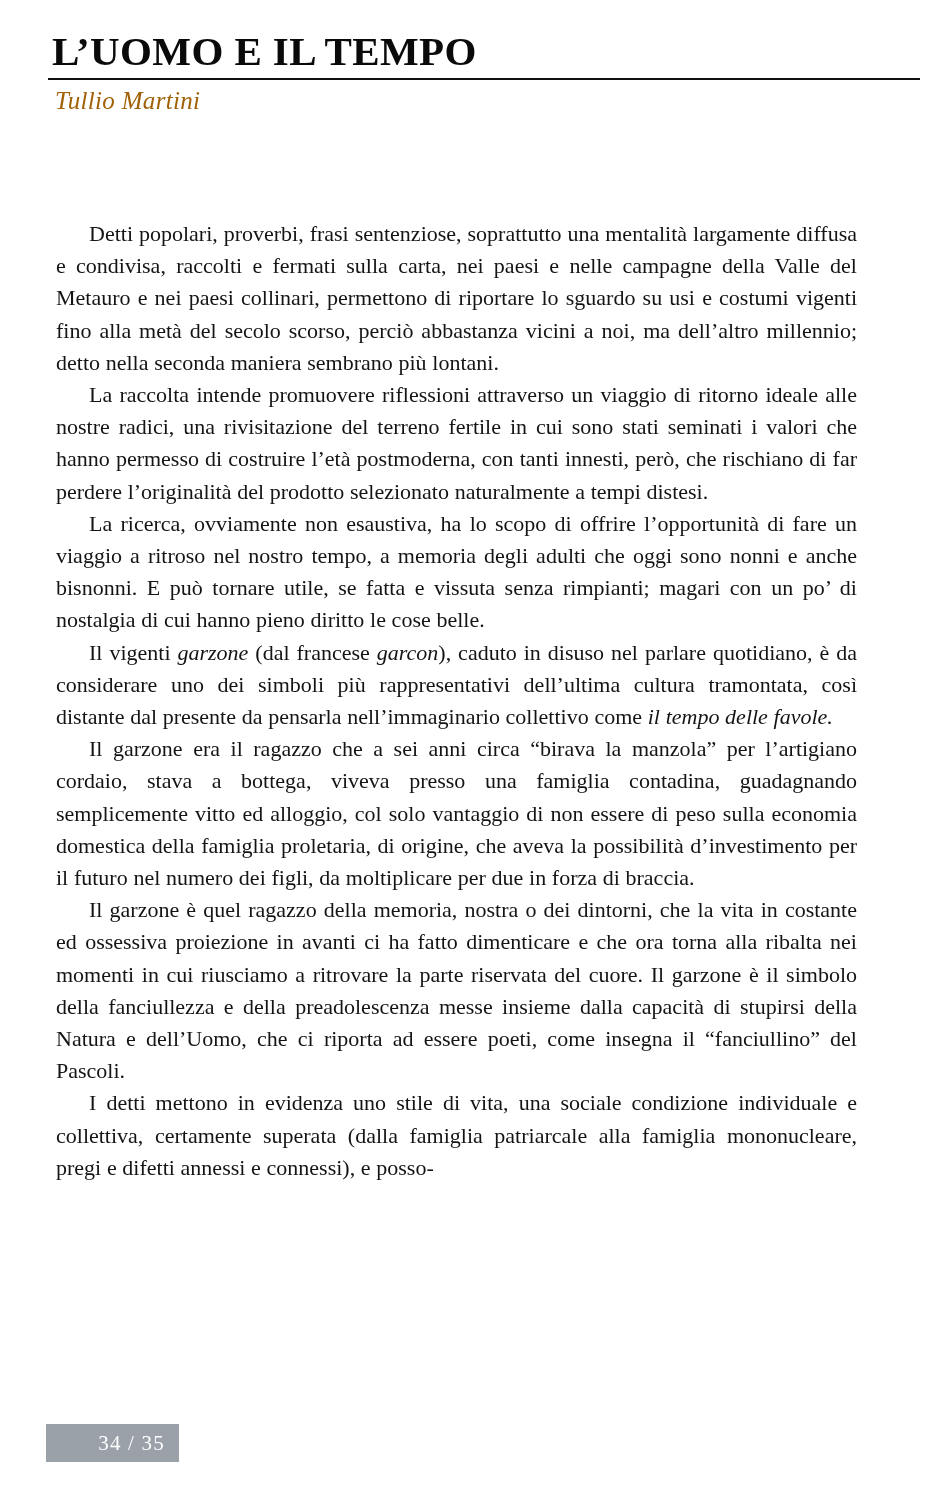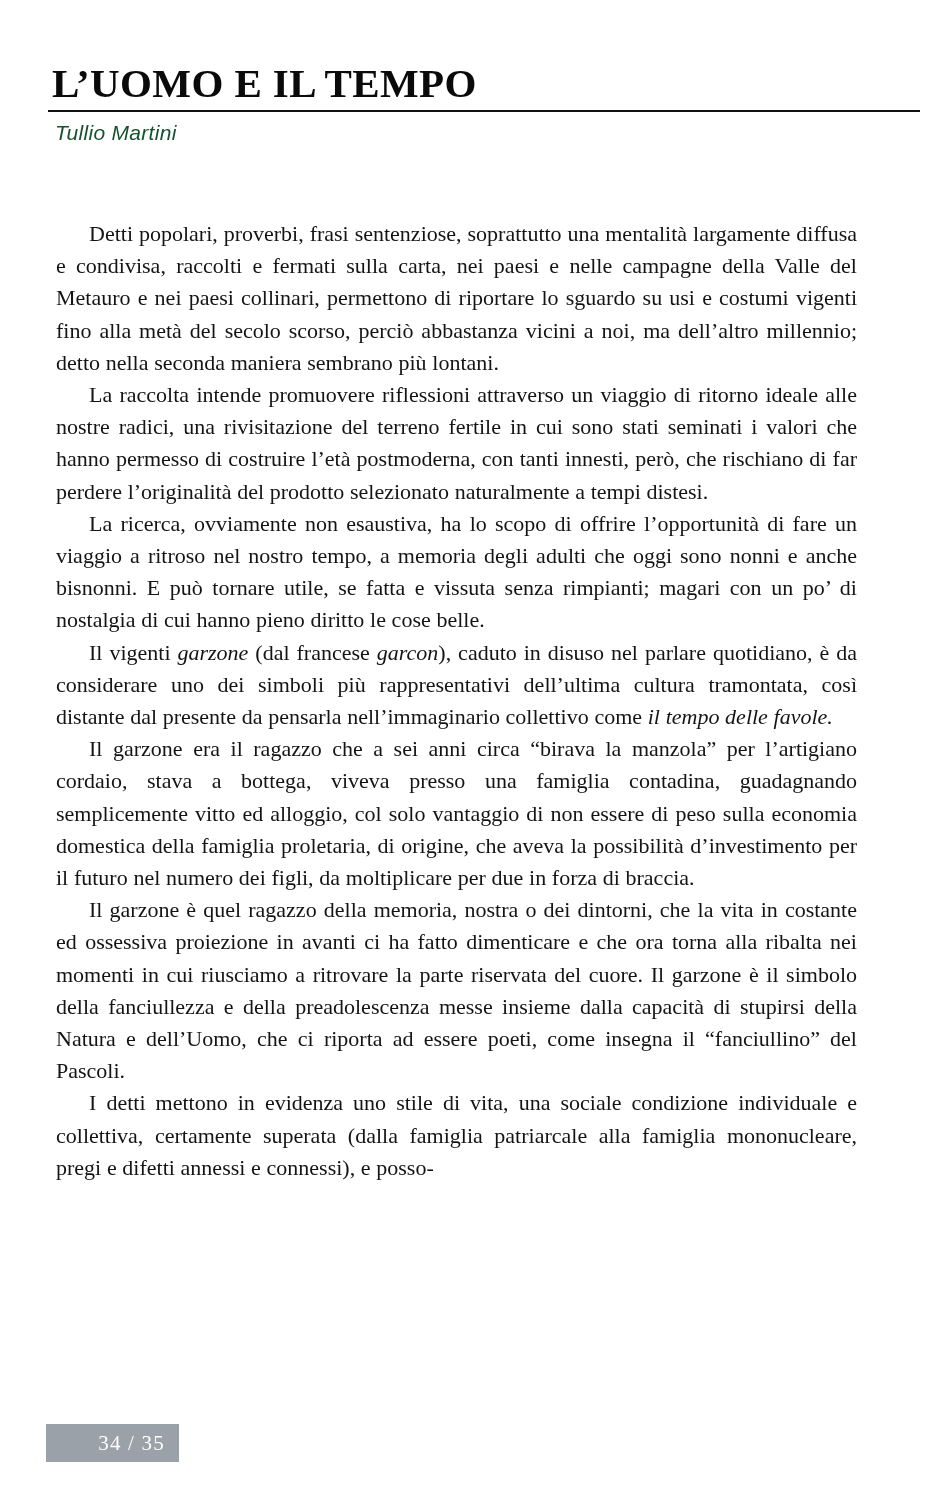--- a/index.html
+++ b/index.html
@@ -17,46 +17,46 @@
     height: 1500px;
     background: #ffffff;
     overflow: hidden;
     box-sizing: border-box;
   }
 
   
   .masthead {
     position: absolute;
     left: 48px;
-    top: 60px;
+    top: 28px;
     width: 872px;
   }
   .article-title {
     font-family: "Liberation Serif", "DejaVu Serif", serif;
     font-weight: bold;
     font-size: 41px;
     line-height: 46px;
     letter-spacing: 0.4px;
     color: #0a0a0a;
     margin: 0;
     padding: 0 0 4px 4px;
     white-space: nowrap;
   }
   .title-rule {
     width: 872px;
     height: 2px;
     background: #111111;
     margin: 0;
   }
   .byline {
-    font-family: Liberation Sans, sans-serif;
+    font-family: Liberation Serif, serif;
     font-style: italic;
-    font-size: 21px;
+    font-size: 25px;
     line-height: 24px;
-    color: #14532d;
+    color: #a16207;
     margin: 9px 0 0 7px;
     letter-spacing: 0.3px;
   }
 
   
   .body-column {
     position: absolute;
     left: 56px;
     top: 218px;
     width: 801px;

